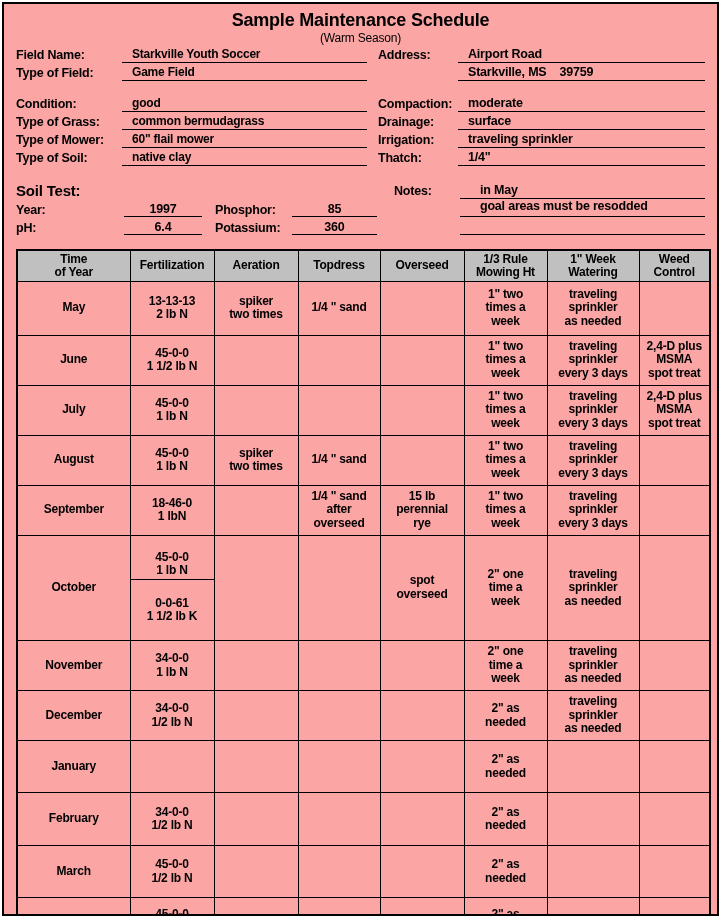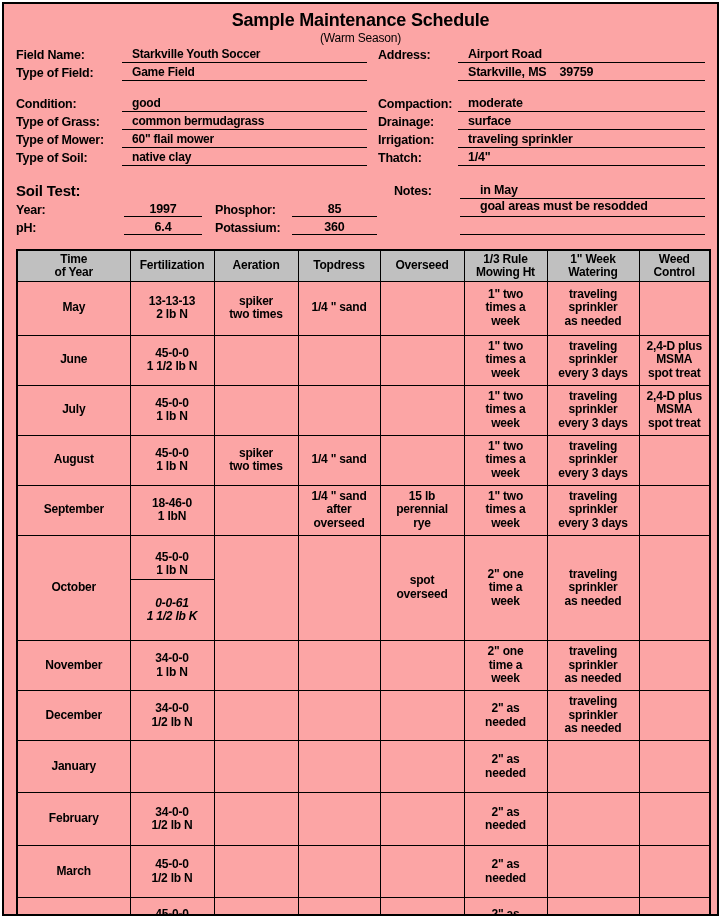--- a/index.html
+++ b/index.html
@@ -81,21 +81,20 @@
   tr.r-apr { height: 49px; }
   td.split-cell { padding: 0; vertical-align: top; }
   .split-top {
     height: 31px; display: flex; align-items: center; justify-content: center;
     border-bottom: 1.5px solid var(--border-color, #000);
     white-space: pre-line;
   }
   .split-bottom {
     height: 33px; display: flex; align-items: center; justify-content: center;
     white-space: pre-line;
-    font-style: italic;
   }
 </style>
 </head>
 <body>
 
 <div class="page">
 
   <div class="title">Sample Maintenance Schedule</div>
   <div class="subtitle">(Warm Season)</div>
 

